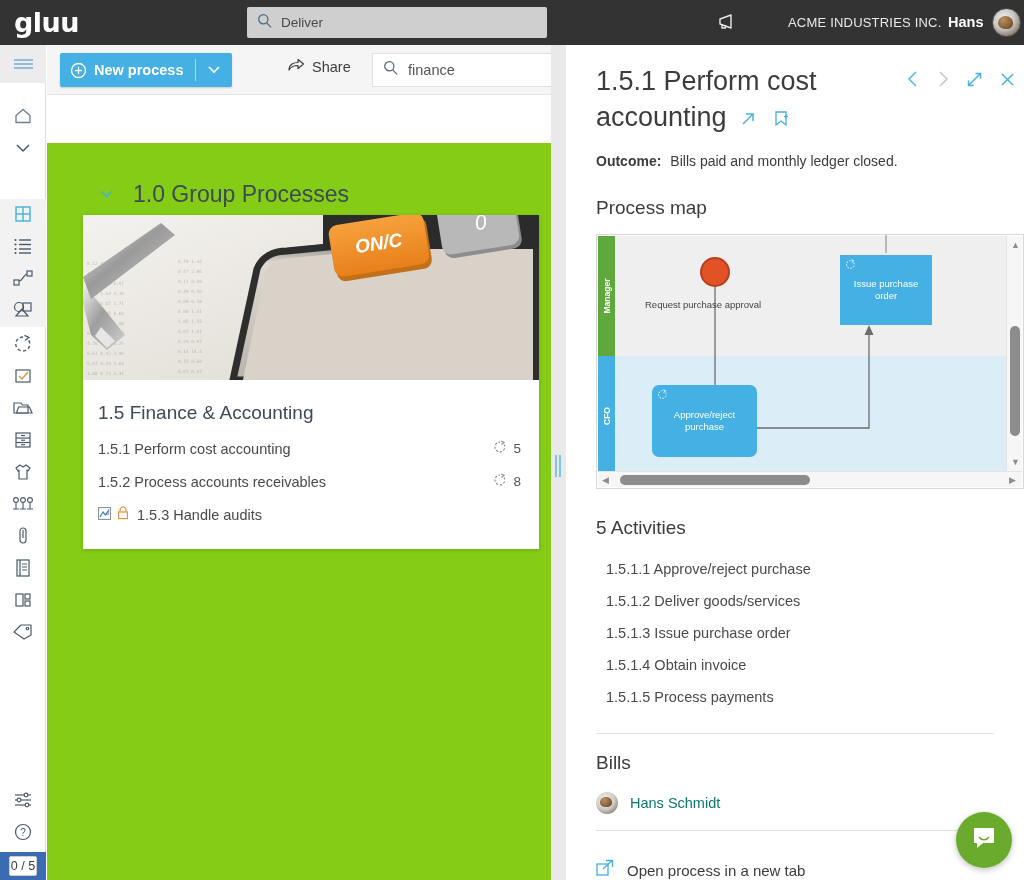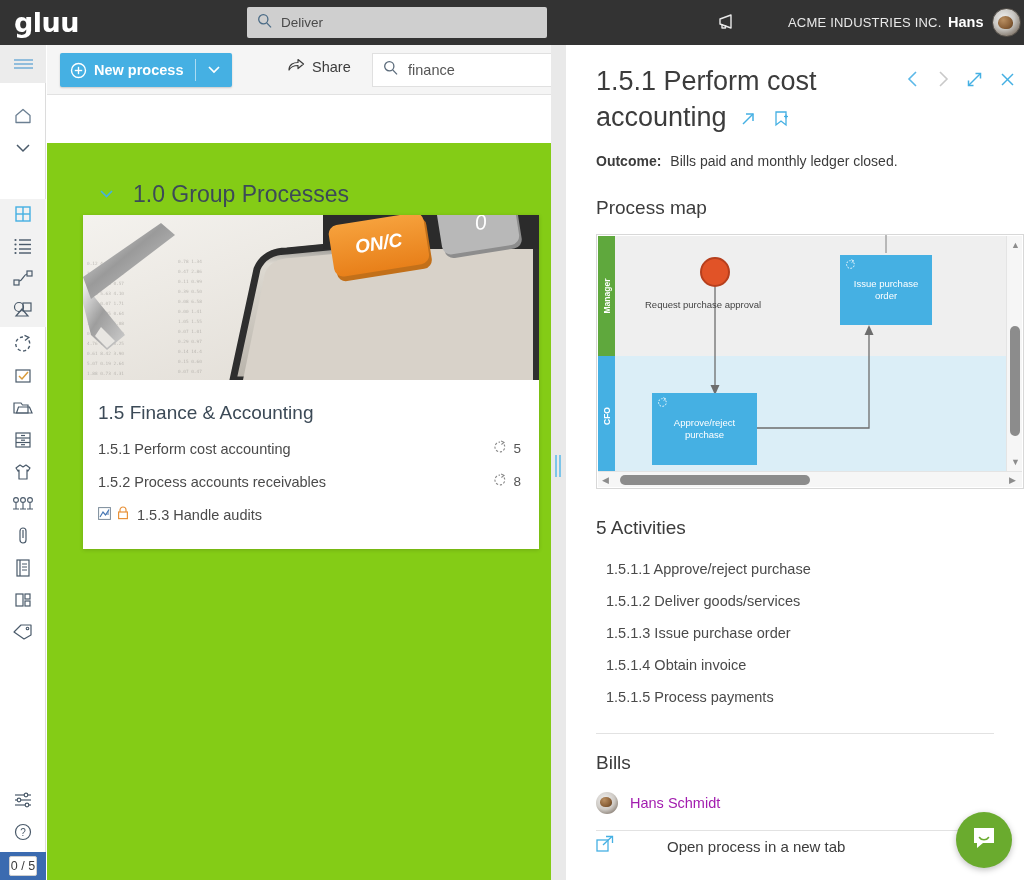--- a/index.html
+++ b/index.html
@@ -185,42 +185,42 @@
     background:#e15327; border:2px solid #b63f1d;
   }
   .ev-label { position:absolute; left:48px; top:64px; font-size:9.5px; color:#444; white-space:nowrap; }
   .task {
     position:absolute; background:#45b0e3; color:#ffffff; font-size:9.5px;
     text-align:center; line-height:12px;
   }
   .task .t-txt { position:absolute; left:0; right:0; top:50%; transform:translateY(-50%); padding:0 4px; }
   .task .t-ic { position:absolute; left:5px; top:4px; }
   .task-issue { left:243px; top:20px; width:92px; height:70px; }
-  .task-appr { left:55px; top:158px; width:105px; height:72px; }
+  .task-appr { left:55px; top:150px; width:105px; height:72px;border-radius:7px; }
   .map-vsb { position:absolute; right:1px; top:1px; width:16px; bottom:17px; background:#f6f6f6; border-left:1px solid #e4e4e4;}
   .map-vsb .thumb { position:absolute; left:3px; top:90px; width:10px; height:110px; background:#8c8c8c; border-radius:5px; }
   .map-hsb { position:absolute; left:1px; right:1px; bottom:1px; height:16px; background:#f6f6f6; border-top:1px solid #e4e4e4;}
   .map-hsb .thumb { position:absolute; left:22px; top:3px; width:190px; height:10px; background:#8c8c8c; border-radius:5px; }
   .sb-arrow { position:absolute; color:#8c8c8c; font-size:9px; }
 
   .act-list { margin-top: 14px; }
   .act-item { font-size: 14.5px; color: #4a4a4a; padding: 8px 0 8px 10px; }
   .rp-rule { border-top: 1px solid #e2e2e2; margin-top: 20px; }
   .owner-row { display: flex; align-items: center; margin-top: 18px; }
   .owner-av {
     width: 22px; height: 22px; border-radius: 50%; overflow:hidden; position:relative;
     background: radial-gradient(circle at 40% 35%, #f2f2f2 0%, #cfcbc6 50%, #8c8278 80%, #5e554a 100%);
   }
   .owner-av::after{
     content:""; position:absolute; left:4px; top:5px; width:12px; height:10px;
     border-radius:50% 50% 40% 45%;
     background: radial-gradient(circle at 35% 30%, #b98f62 0%, #8a6038 60%, #5a3c20 100%);
   }
-  .owner-name { margin-left: 12px; font-size: 14.5px; color: #a21caf; }
-  .open-tab-row { display: flex; align-items: center; margin-top: 16px; padding-top: 4px; border-top: 1px solid #e2e2e2; gap: 40px; }
+  .owner-name { margin-left: 12px; font-size: 14.5px; color: #0f766e; }
+  .open-tab-row { display: flex; align-items: center; margin-top: 16px; padding-top: 28px; border-top: 1px solid #e2e2e2; }
   .open-tab-row .lbl { margin-left: 13px; font-size: 15px; color: #3c3c3c; }
 
   .intercom {
     position: absolute; right: 12px; bottom: 12px; width: 56px; height: 56px;
     border-radius: 50%; background: #6aab2e; display: flex; align-items: center; justify-content: center;
     box-shadow: 0 2px 6px rgba(0,0,0,0.25);
   }
 </style>
 </head>
 <body>

